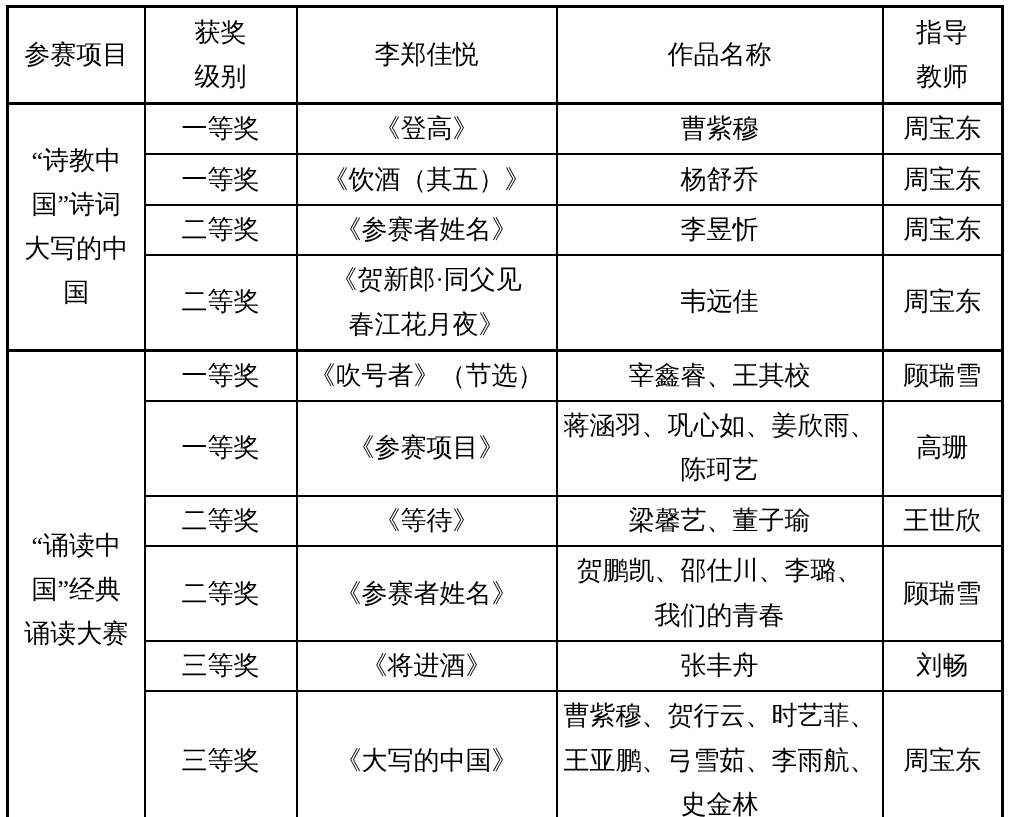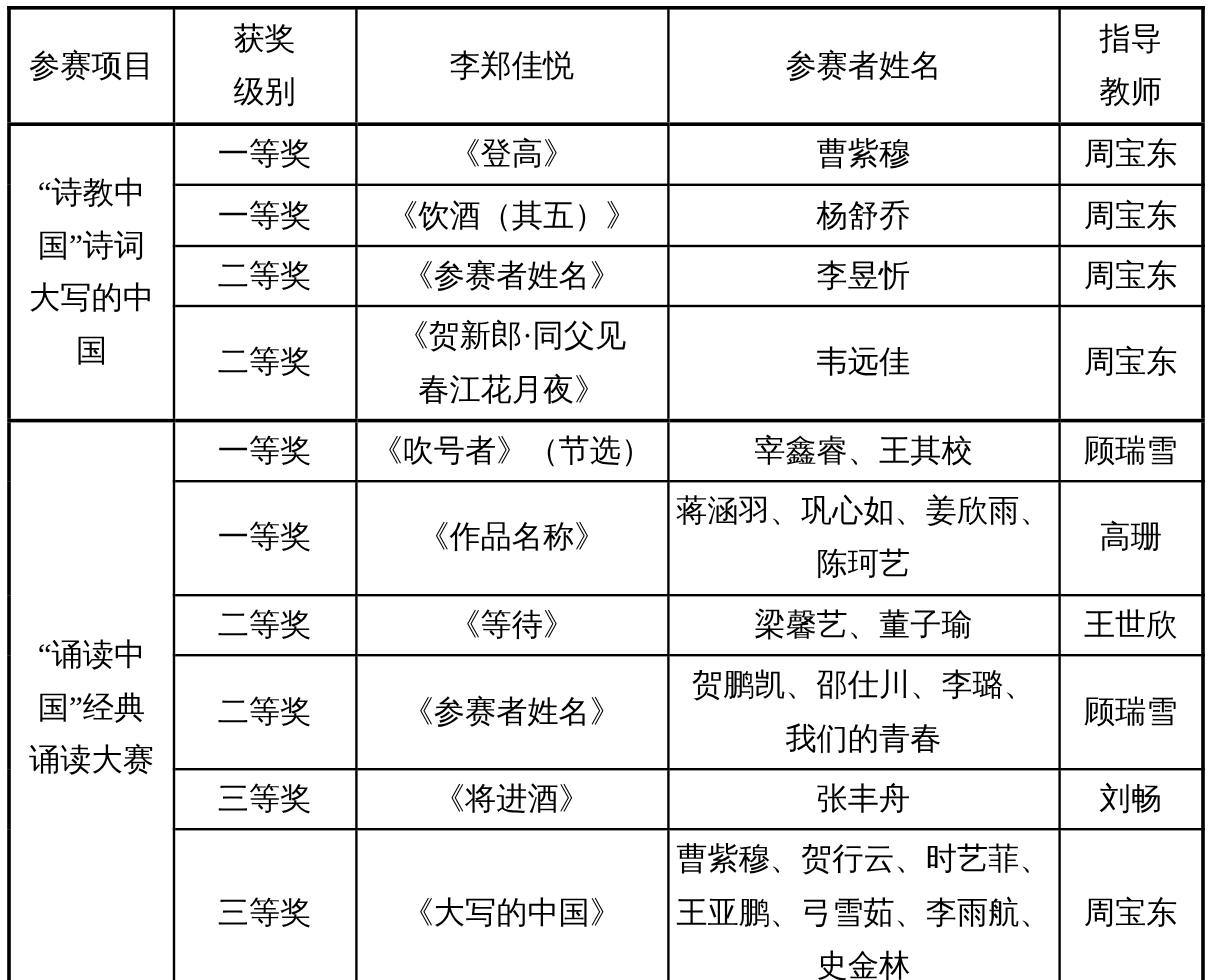--- a/index.html
+++ b/index.html
@@ -47,21 +47,21 @@
       <col style="width:326px">
       <col style="width:120px">
     </colgroup>
 
     <tbody>
         <tr class="header-row" style="height:97px">
       <th>参赛项目</th>
       <th>获奖
 级别</th>
       <th>李郑佳悦</th>
-      <th>参赛者姓名</th>
+      <th>作品名称</th>
       <th>指导
 教师</th>
     </tr>
 
     <tr style="height:44px">
       <td rowspan="4">“诗教中
 国”诗词
 大写的中国</td>
       <td>一等奖</td>
       <td>《登高》</td>
@@ -92,21 +92,21 @@
       <td rowspan="6">“诵读中
 国”经典
 诵读大赛</td>
       <td>一等奖</td>
       <td>《吹号者》（节选）</td>
       <td>宰鑫睿、王其校</td>
       <td>顾瑞雪</td>
     </tr>
     <tr style="height:95px">
       <td>一等奖</td>
-      <td>《作品名称》</td>
+      <td>《参赛项目》</td>
       <td>蒋涵羽、巩心如、姜欣雨、
 陈珂艺</td>
       <td>高珊</td>
     </tr>
     <tr style="height:50px">
       <td>二等奖</td>
       <td>《等待》</td>
       <td>梁馨艺、董子瑜</td>
       <td>王世欣</td>
     </tr>

